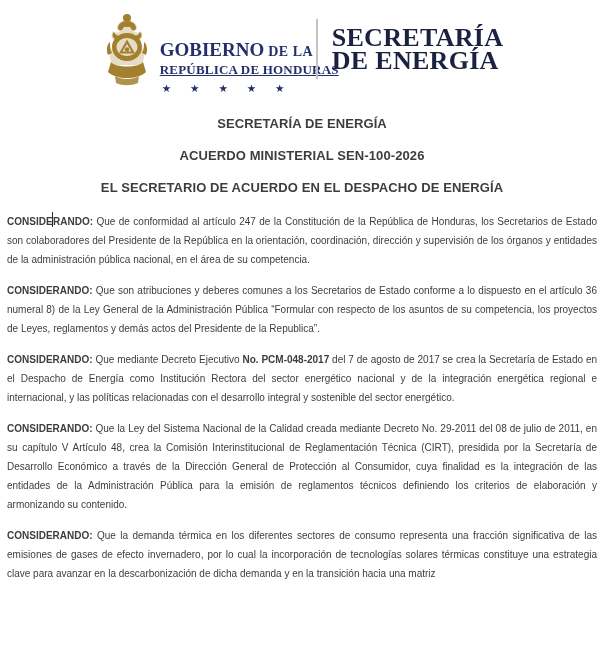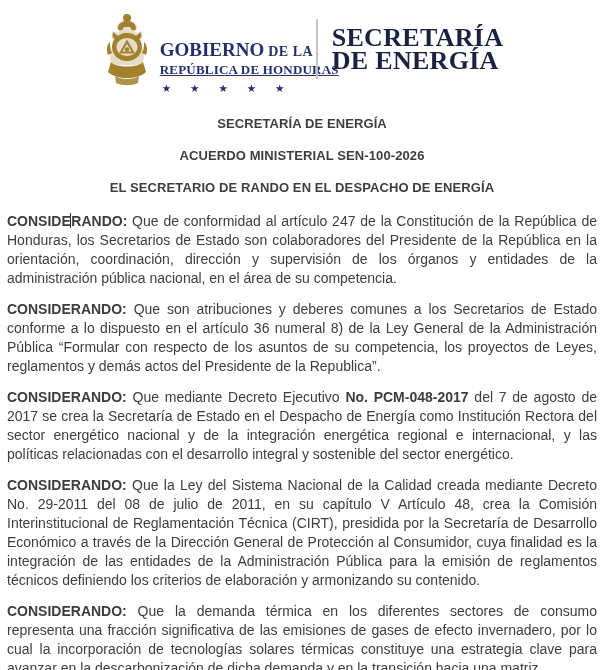--- a/index.html
+++ b/index.html
@@ -47,21 +47,21 @@
   }
   
   .titles { margin-top: 26px; }
   .title {
     text-align: center; font-weight: bold; font-size: 13px;
     margin: 0 0 17px; color: var(--text, #3d3d3d); letter-spacing: .1px;
   }
   
   .doc-body { padding: 0 7px; margin-top: 15px; }
   .para {
-    font-size: 14px; line-height: 19px; text-align: justify;
+    font-size: 10px; line-height: 19px; text-align: justify;
     margin: 0 0 12px; color: var(--text, #3d3d3d);
   }
   .b { font-weight: bold; }
   .caret {
     display: inline-block; width: 1.5px; height: 15px;
     background: #2b2b2b; vertical-align: -2px; margin-left: -1px;
   }
 </style>
 </head>
 <body>
@@ -96,21 +96,21 @@
       </div>
     </div>
     <div class="divider"></div>
     <div class="sec-name">SECRETARÍA
 DE ENERGÍA</div>
   </div>
 
   <div class="titles">
     <h1 class="title">SECRETARÍA DE ENERGÍA</h1>
     <h2 class="title">ACUERDO MINISTERIAL SEN-100-2026</h2>
-    <h2 class="title">EL SECRETARIO DE RANDO EN EL DESPACHO DE ENERGÍA</h2>
+    <h2 class="title">EL SECRETARIO DE ACUERDO EN EL DESPACHO DE ENERGÍA</h2>
   </div>
 
   <div class="doc-body">
       <p class="para"><span class="b">CONSIDE</span><span class="caret"></span><span class="b">RANDO:</span><span> Que de conformidad al artículo 247 de la Constitución de la República de Honduras, los Secretarios de Estado son colaboradores del Presidente de la República en la orientación, coordinación, dirección y supervisión de los órganos y entidades de la administración pública nacional, en el área de su competencia.</span></p>
       <p class="para"><span class="b">CONSIDERANDO:</span><span> Que son atribuciones y deberes comunes a los Secretarios de Estado conforme a lo dispuesto en el artículo 36 numeral 8) de la Ley General de la Administración Pública “Formular con respecto de los asuntos de su competencia, los proyectos de Leyes, reglamentos y demás actos del Presidente de la Republica”.</span></p>
       <p class="para"><span class="b">CONSIDERANDO:</span><span> Que mediante Decreto Ejecutivo </span><span class="b">No. PCM-048-2017</span><span> del 7 de agosto de 2017 se crea la Secretaría de Estado en el Despacho de Energía como Institución Rectora del sector energético nacional y de la integración energética regional e internacional, y las políticas relacionadas con el desarrollo integral y sostenible del sector energético.</span></p>
       <p class="para"><span class="b">CONSIDERANDO:</span><span> Que la Ley del Sistema Nacional de la Calidad creada mediante Decreto No. 29-2011 del 08 de julio de 2011,  en su capítulo V Artículo 48, crea la Comisión Interinstitucional de Reglamentación Técnica (CIRT), presidida por la Secretaría de Desarrollo Económico a través de la Dirección General de Protección al Consumidor, cuya finalidad es la integración de las entidades de la Administración Pública para la emisión de reglamentos técnicos definiendo los criterios de elaboración y armonizando su contenido.</span></p>
       <p class="para"><span class="b">CONSIDERANDO:</span><span> Que la demanda térmica en los diferentes sectores de consumo representa una fracción significativa de las emisiones de gases de efecto invernadero, por lo cual la incorporación de tecnologías solares térmicas constituye una estrategia clave para avanzar en la descarbonización de dicha demanda y en la transición hacia una matriz</span></p>
     </div>
 

